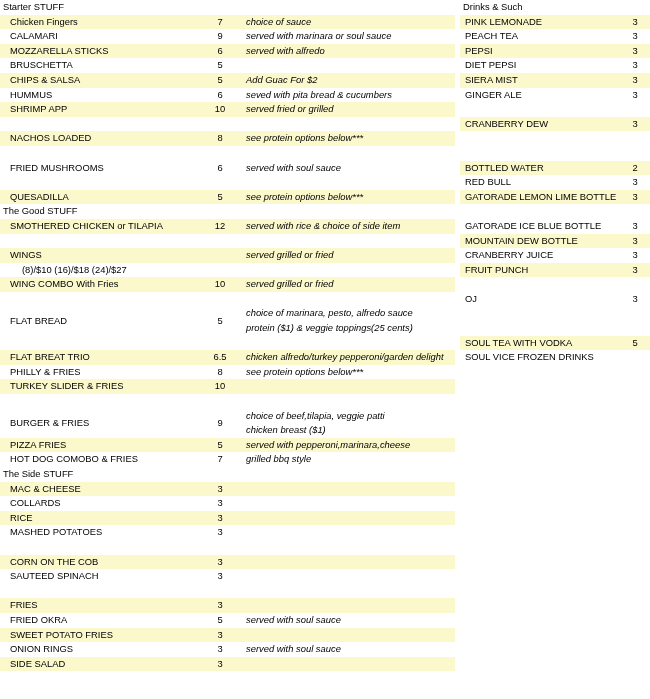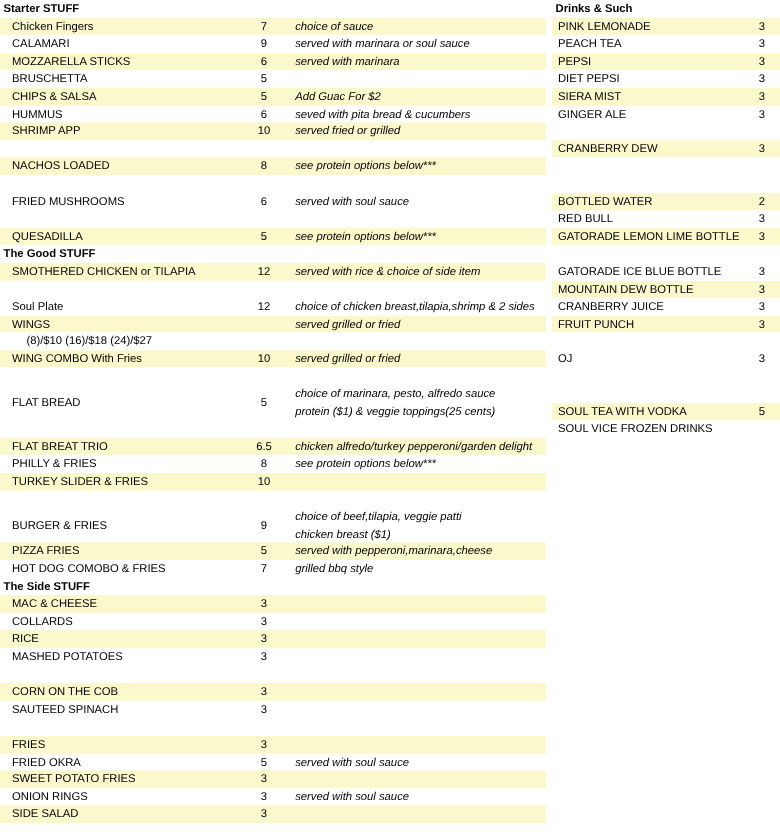--- a/index.html
+++ b/index.html
@@ -54,21 +54,21 @@
     left: 460px;
     top: 0px;
     width: 190px;
   }
   .right-table col.c-name { width: 160px; }
   .right-table col.c-price { width: 30px; }
   .right-table td.name { padding-left: 5px; }
   .right-table td.price { text-align: center; }
 
   .hdr td {
-    font-weight: bold;
+    font-weight: normal;
     background: #ffffff !important;
   }
   .hdr td.name { padding-left: 3px; }
   .row-yellow td { background: #fbf8cc; }
   .row-white td { background: #ffffff; }
   .row-blank td { background: #ffffff; height: 14.6px; }
   .indent2 { padding-left: 22px !important; }
 
   .multi {
     white-space: normal !important;
@@ -100,21 +100,21 @@
           <td class="desc">choice of sauce</td>
         </tr>
         <tr class="row-white">
           <td class="name">CALAMARI</td>
           <td class="price">9</td>
           <td class="desc">served with marinara or soul sauce</td>
         </tr>
         <tr class="row-yellow">
           <td class="name">MOZZARELLA STICKS</td>
           <td class="price">6</td>
-          <td class="desc">served with marinara</td>
+          <td class="desc">served with alfredo</td>
         </tr>
         <tr class="row-white">
           <td class="name">BRUSCHETTA</td>
           <td class="price">5</td>
           <td class="desc"></td>
         </tr>
         <tr class="row-yellow">
           <td class="name">CHIPS &amp; SALSA</td>
           <td class="price">5</td>
           <td class="desc">Add Guac For $2</td>
@@ -166,25 +166,20 @@
         </tr>
         <tr class="row-yellow">
           <td class="name">SMOTHERED CHICKEN or TILAPIA</td>
           <td class="price">12</td>
           <td class="desc">served with rice &amp; choice of side item</td>
         </tr>
         <tr class="row-blank">
           <td class="name"></td>
           <td class="price"></td>
           <td class="desc"></td>
-        </tr>
-        <tr class="row-white">
-          <td class="name">Soul Plate</td>
-          <td class="price">12</td>
-          <td class="desc">choice of chicken breast,tilapia,shrimp &amp; 2 sides</td>
         </tr>
         <tr class="row-yellow">
           <td class="name">WINGS</td>
           <td class="price"></td>
           <td class="desc">served grilled or fried</td>
         </tr>
         <tr class="row-white">
           <td class="name indent2">   (8)/$10  (16)/$18   (24)/$27</td>
           <td class="price"></td>
           <td class="desc"></td>

